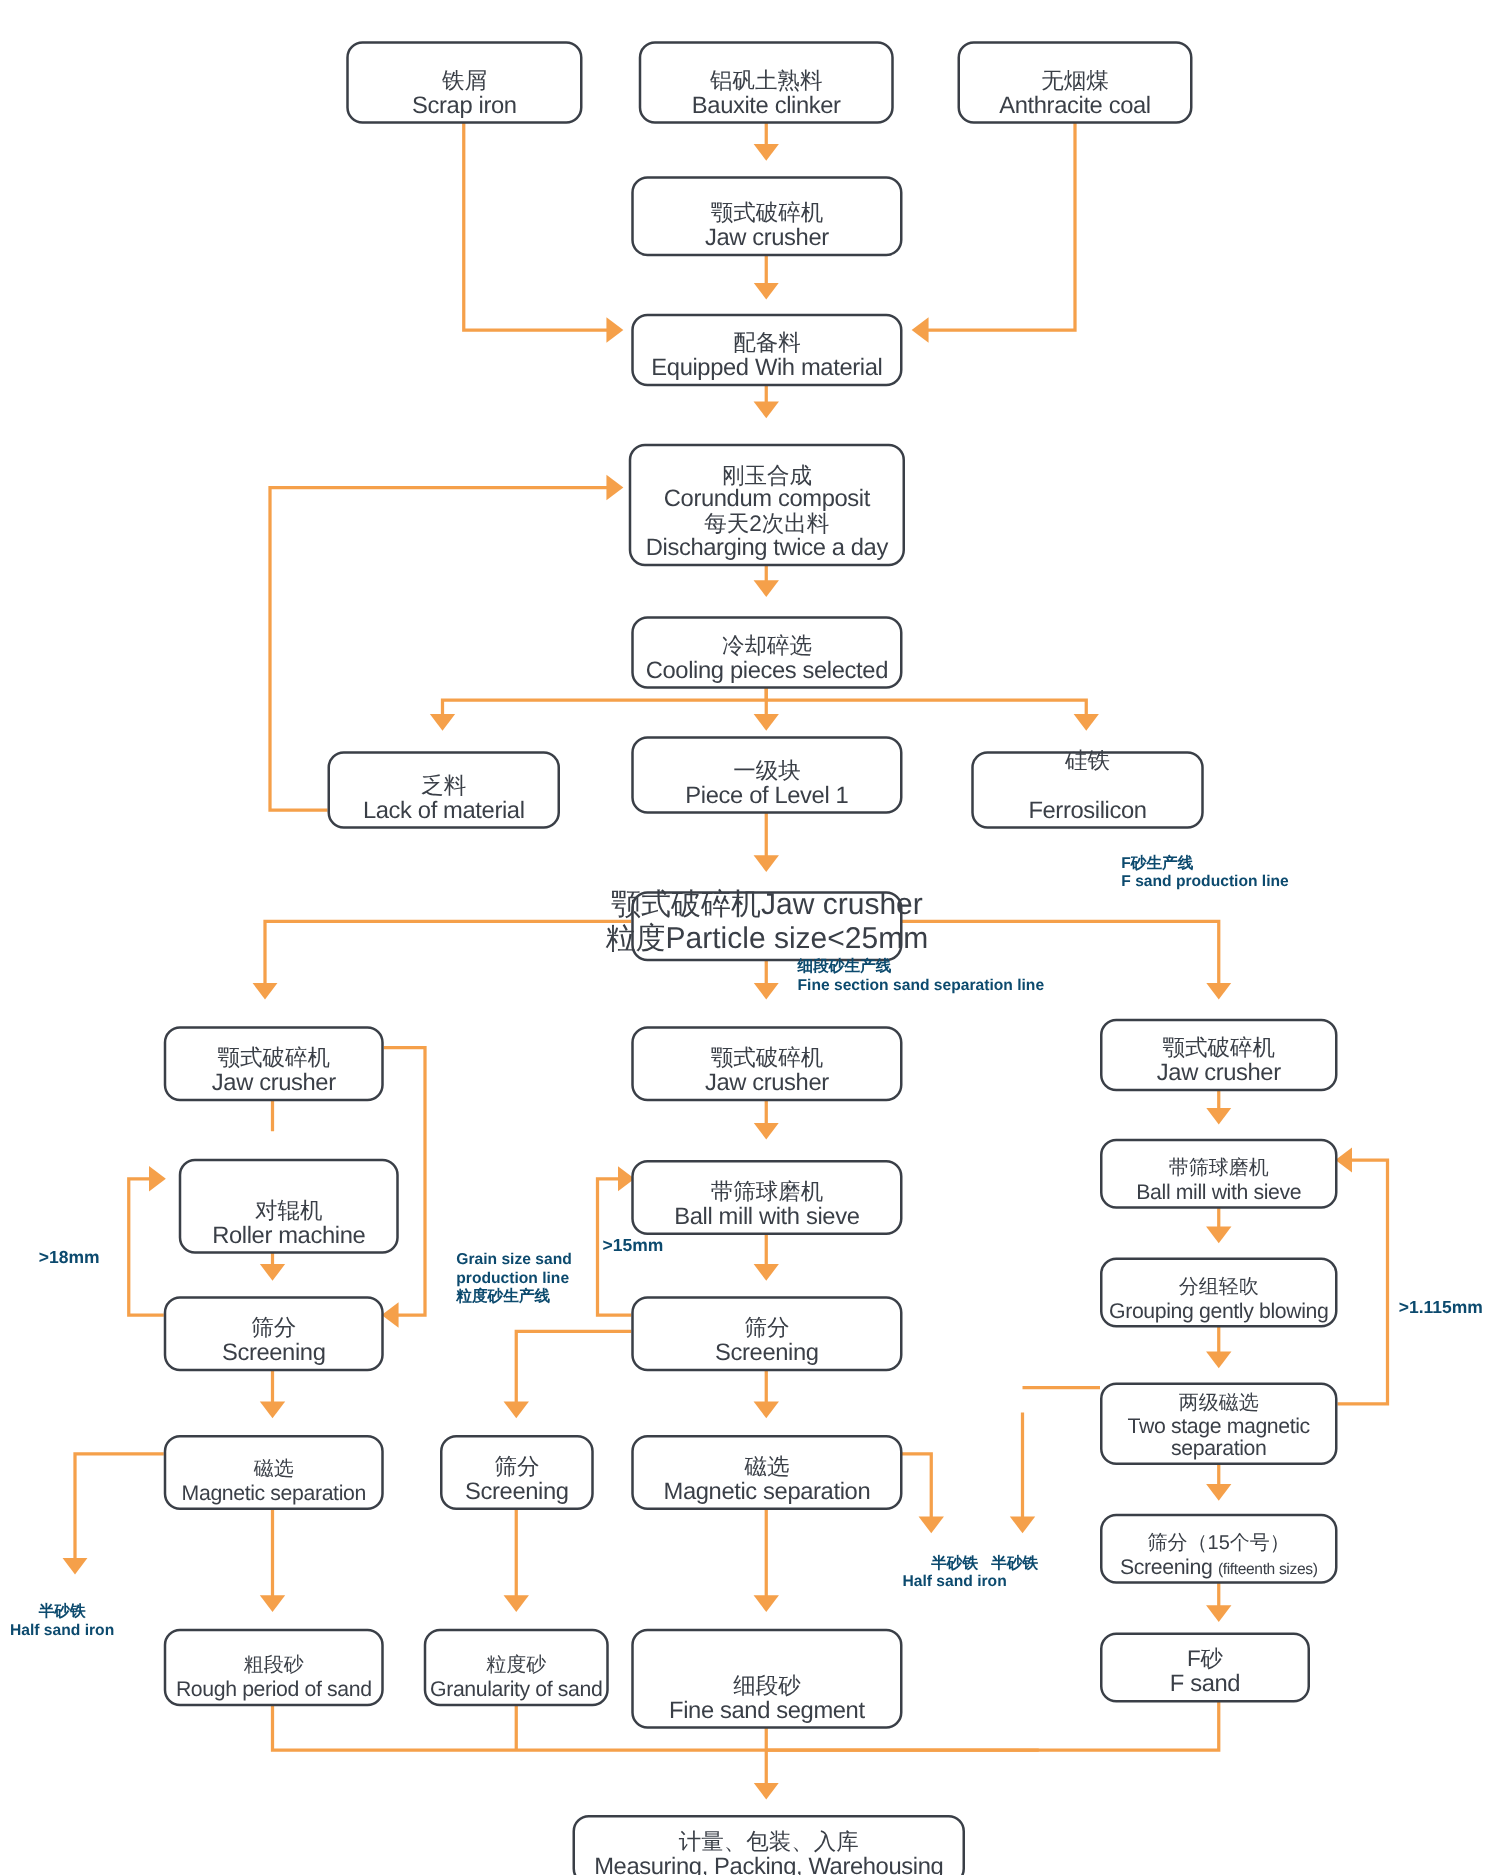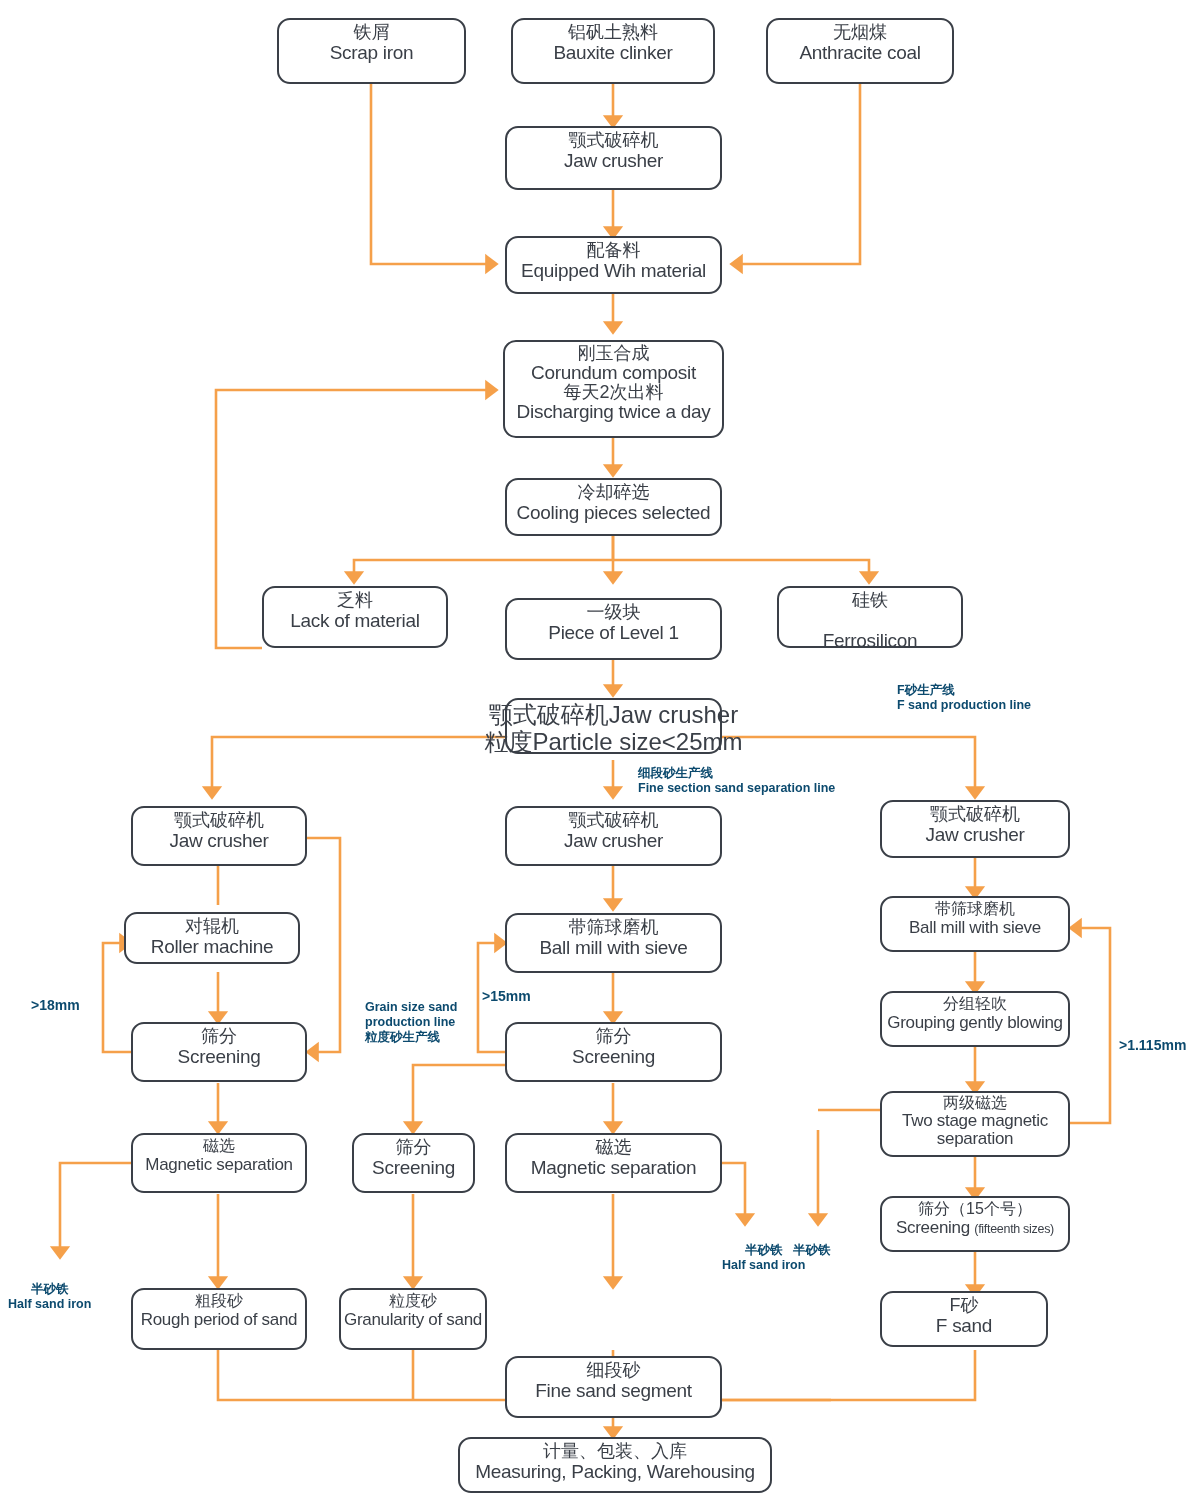--- a/index.html
+++ b/index.html
@@ -8,26 +8,27 @@
   #wires{position:absolute;left:0;top:0;width:1200px;height:1500px;pointer-events:none;}
   .node{
     position:absolute;
     box-sizing:border-box;
     border:2.2px solid #3a3f47;
     border-radius:13px;
     background:#ffffff;
     display:flex;
     flex-direction:column;
     align-items:center;
-    justify-content:flex-start;
+    justify-content:flex-end;
     text-align:center;
     color:#3a3f47;
     line-height:1.12;
     padding:2px 4px;
     z-index:3;
+    margin-top:15px;
   }
   .node .cn{font-size:18px;letter-spacing:0px;white-space:nowrap;}
   .node .en{font-size:19px;letter-spacing:-0.3px;white-space:nowrap;}
   .node.small .cn{font-size:16px;}
   .node.small .en{font-size:17px;}
   .node.wrapline{line-height:1.06;}
   .node .en .sub{font-size:12.5px;}
   .node .inline{white-space:nowrap;font-size:24px;}
   .label{
     position:absolute;
@@ -151,21 +152,21 @@
 
   <div class="node" style="left:505px;top:478px;width:217px;height:58px;">
     <div class="cn">冷却碎选</div>
     <div class="en">Cooling pieces selected</div>
   </div>
 
   <div class="node" style="left:262px;top:586px;width:186px;height:62px;">
     <div class="cn">乏料</div>
     <div class="en">Lack of material</div>
   </div>
-  <div class="node" style="left:505px;top:598px;width:217px;height:62px;">
+  <div class="node" style="left:505px;top:574px;width:217px;height:62px;">
     <div class="cn">一级块</div>
     <div class="en">Piece of Level 1</div>
   </div>
   <div class="node" style="left:777px;top:586px;width:186px;height:62px;gap:20px;">
     <div class="cn">硅铁</div>
     <div class="en">Ferrosilicon</div>
   </div>
 
   <div class="node tight" style="left:505px;top:698px;width:217px;height:56px;">
     <div class="inline">颚式破碎机Jaw crusher</div>
@@ -178,21 +179,21 @@
   </div>
   <div class="label" style="left:638px;top:766px;">
     <span>细段砂生产线</span>
     <span class="l2">Fine section sand separation line</span>
   </div>
 
   <div class="node" style="left:131px;top:806px;width:176px;height:60px;">
     <div class="cn">颚式破碎机</div>
     <div class="en">Jaw crusher</div>
   </div>
-  <div class="node" style="left:124px;top:912px;width:176px;height:52px;">
+  <div class="node" style="left:143px;top:912px;width:176px;height:76px;">
     <div class="cn">对辊机</div>
     <div class="en">Roller machine</div>
   </div>
   <div class="node" style="left:131px;top:1022px;width:176px;height:60px;">
     <div class="cn">筛分</div>
     <div class="en">Screening</div>
   </div>
   <div class="node small" style="left:131px;top:1133px;width:176px;height:60px;">
     <div class="cn">磁选</div>
     <div class="en">Magnetic separation</div>
@@ -227,21 +228,21 @@
     <div class="en">Screening</div>
   </div>
   <div class="node small" style="left:339px;top:1288px;width:148px;height:62px;">
     <div class="cn">粒度砂</div>
     <div class="en">Granularity of sand</div>
   </div>
   <div class="node" style="left:505px;top:1133px;width:217px;height:60px;">
     <div class="cn">磁选</div>
     <div class="en">Magnetic separation</div>
   </div>
-  <div class="node" style="left:505px;top:1356px;width:217px;height:62px;">
+  <div class="node" style="left:505px;top:1288px;width:217px;height:80px;">
     <div class="cn">细段砂</div>
     <div class="en">Fine sand segment</div>
   </div>
 
   <div class="label sz" style="left:482px;top:988px;">
     <span>&gt;15mm</span>
   </div>
   <div class="label" style="left:365px;top:1000px;">
     <span>Grain size sand</span>
     <span class="l2">production line</span>

